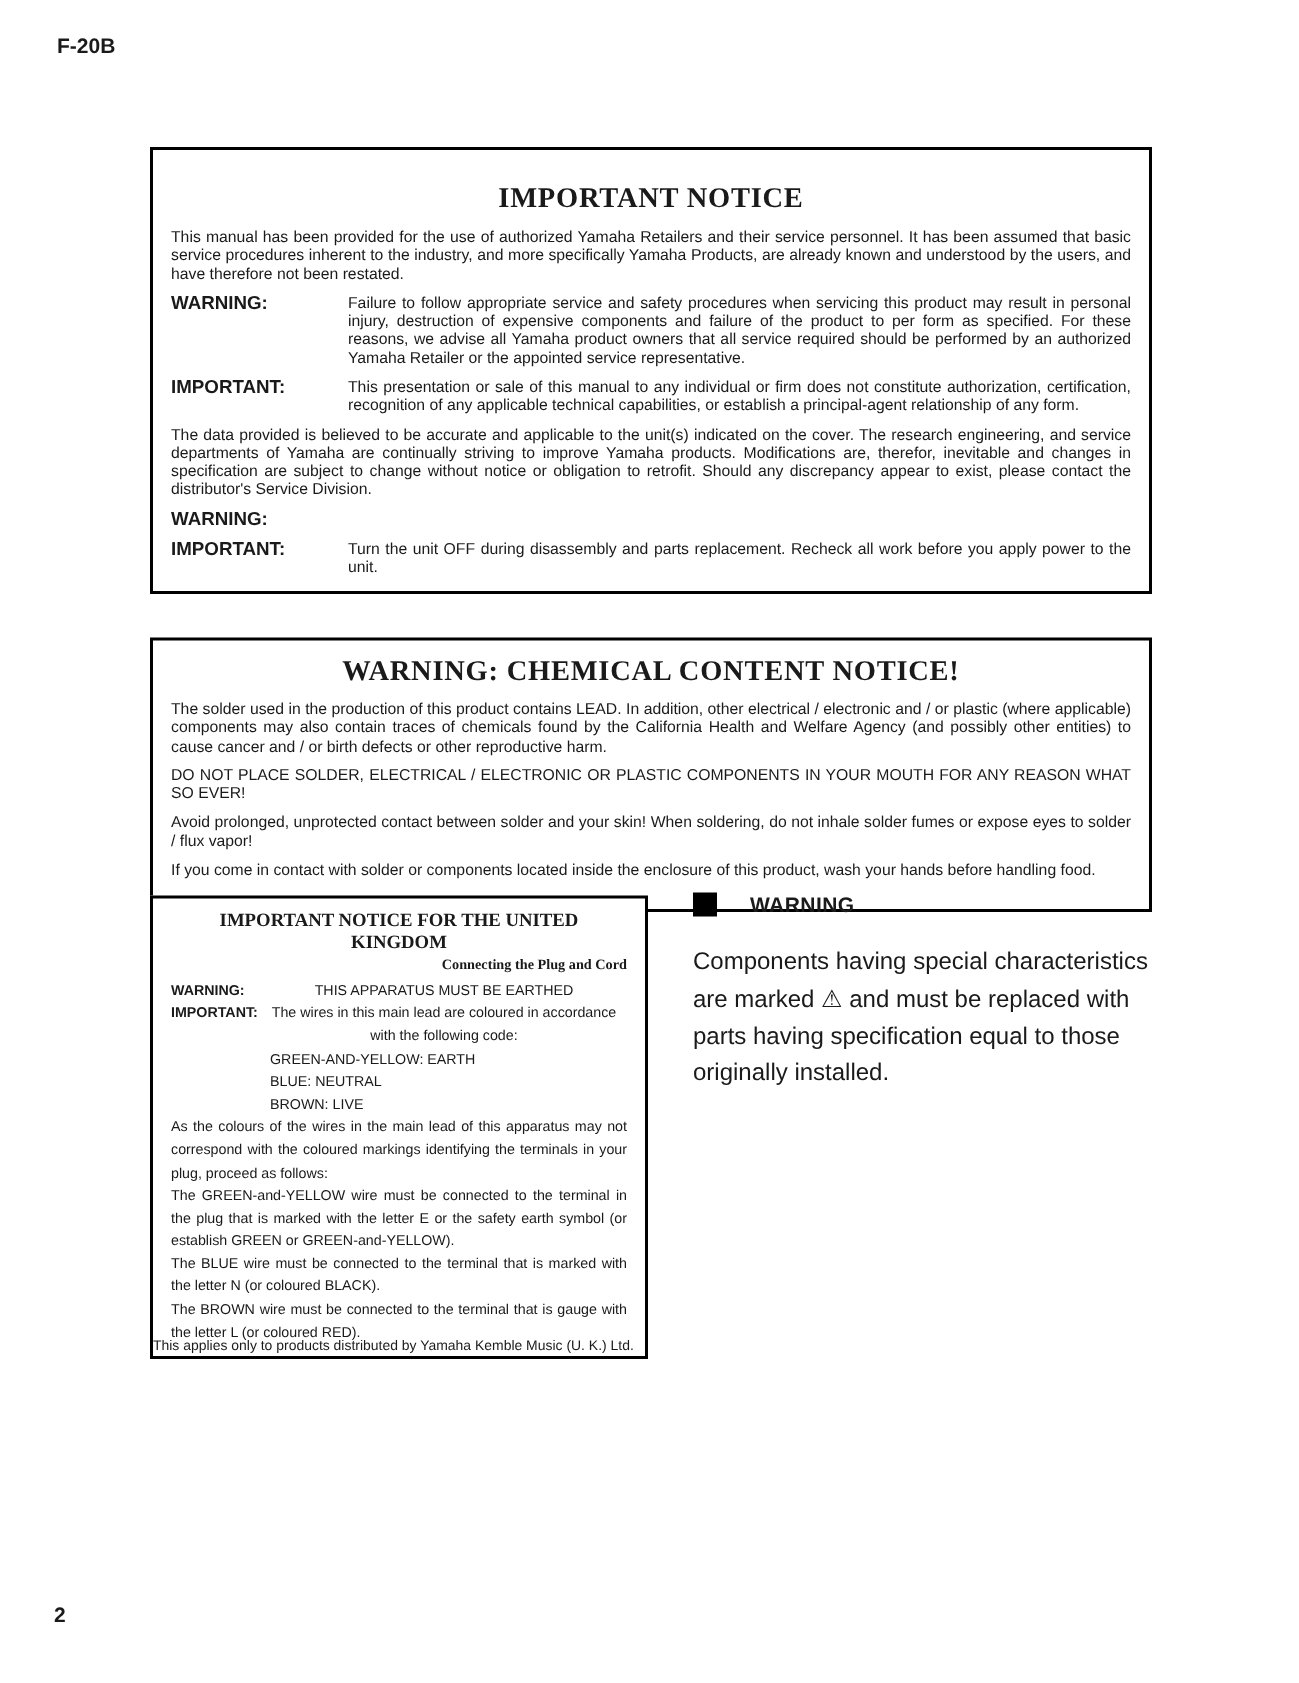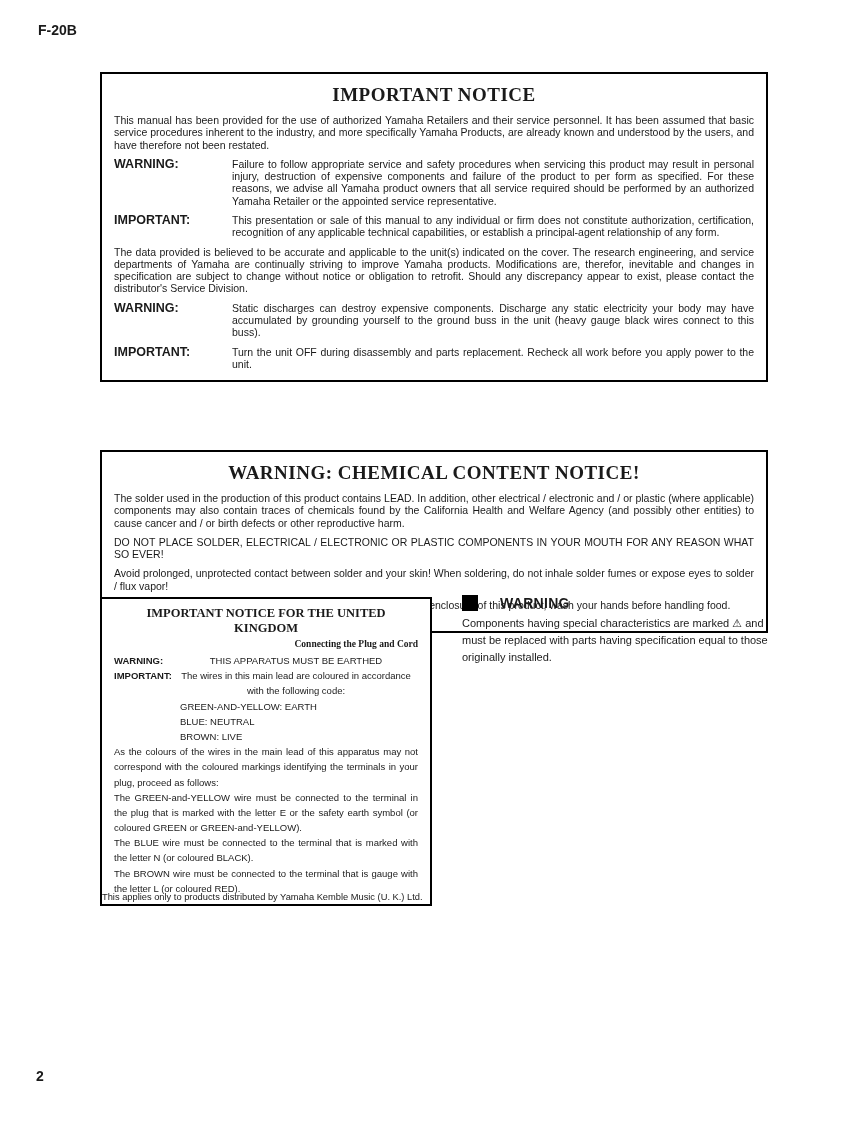--- a/index.html
+++ b/index.html
@@ -27,22 +27,22 @@
     left: 36px;
     top: 1068px;
     font-size: 14px;
     font-weight: bold;
   }
   .box {
     position: absolute;
     border: 2px solid #000;
     background: #fff;
   }
-  #notice-box { left: 100px; top: 72px; width: 668px; padding: 8px 12px 10px; }
-  #chemical-box { left: 100px; top: 425px; width: 668px; padding: 8px 12px 20px; margin-top: 25px; }
+  #notice-box { left: 100px; top: 98px; width: 668px; padding: 20px 12px 10px; }
+  #chemical-box { left: 100px; top: 425px; width: 668px; padding: 8px 12px 20px; }
   #uk-box { left: 100px; top: 597px; width: 332px; padding: 5px 12px 8px; font-size: 9.5px; }
 
   .box-title {
     font-family: "Liberation Serif", "DejaVu Serif", serif;
     font-weight: bold;
     font-size: 19px;
     text-align: center;
     letter-spacing: 0.5px;
     margin: 2px 0 8px;
   }
@@ -81,21 +81,21 @@
     position: absolute;
     left: 102px;
     top: 892px;
     font-size: 9.3px;
   }
 
   #warn-right { position: absolute; left: 462px; top: 595px; width: 312px; }
   .warn-head { display: flex; align-items: flex-start; gap: 22px; }
   .warn-square { width: 16px; height: 16px; background: #000; flex: 0 0 16px; }
   .warn-title { font-weight: bold; font-size: 14px; letter-spacing: 0.3px; }
-  .warn-text { margin-top: 4px; font-size: 11px; line-height: 1.55; }
+  .warn-text { margin-top: 19px; font-size: 16px; line-height: 1.55; }
 </style>
 </head>
 <body>
 
 <div class="page">
 
   <div class="model">F-20B</div>
 
   <div class="box" id="notice-box">
     <div class="box-title">IMPORTANT NOTICE</div>
@@ -108,21 +108,20 @@
 
     <div class="lrow">
       <span class="lbl">IMPORTANT:</span>
       <div class="txt">This presentation or sale of this manual to any individual or firm does not constitute authorization, certification, recognition of any applicable technical capabilities, or establish a principal-agent relationship of any form.</div>
     </div>
 
     <p class="body-text">The data provided is believed to be accurate and applicable to the unit(s) indicated on the cover. The research engineering, and service departments of Yamaha are continually striving to improve Yamaha products. Modifications are, therefor, inevitable and changes in specification are subject to change without notice or obligation to retrofit. Should any discrepancy appear to exist, please contact the distributor's Service Division.</p>
 
     <div class="lrow">
       <span class="lbl">WARNING:</span>
-      <div class="txt">Static discharges can destroy expensive components. Discharge any static electricity your body may have accumulated by grounding yourself to the ground buss in the unit (heavy gauge black wires connect to this buss).</div>
     </div>
 
     <div class="lrow">
       <span class="lbl">IMPORTANT:</span>
       <div class="txt">Turn the unit OFF during disassembly and parts replacement. Recheck all work before you apply power to the unit.</div>
     </div>
   </div>
 
   <div class="box" id="chemical-box">
     <div class="box-title">WARNING: CHEMICAL CONTENT NOTICE!</div>
@@ -144,21 +143,21 @@
     <div class="uk-row">
       <span class="lbl">IMPORTANT:</span>
       <div class="txt">The wires in this main lead are coloured in accordance with the following code:</div>
     </div>
 
     <div class="uk-code">GREEN-AND-YELLOW: EARTH</div>
     <div class="uk-code">BLUE: NEUTRAL</div>
     <div class="uk-code">BROWN: LIVE</div>
 
     <p class="uk-para">As the colours of the wires in the main lead of this apparatus may not correspond with the coloured markings identifying the terminals in your plug, proceed as follows:</p>
-    <p class="uk-para">The GREEN-and-YELLOW wire must be connected to the terminal in the plug that is marked with the letter E or the safety earth symbol (or coloured GREEN or GREEN-and-YELLOW).</p>
+    <p class="uk-para">The GREEN-and-YELLOW wire must be connected to the terminal in the plug that is marked with the letter E or the safety earth symbol (or establish GREEN or GREEN-and-YELLOW).</p>
     <p class="uk-para">The BLUE wire must be connected to the terminal that is marked with the letter N (or coloured BLACK).</p>
     <p class="uk-para">The BROWN wire must be connected to the terminal that is gauge with the letter L (or coloured RED).</p>
   </div>
 
   <div class="uk-footnote">This applies only to products distributed by Yamaha Kemble Music (U. K.) Ltd.</div>
 
   <div id="warn-right">
     <div class="warn-head">
       <span class="warn-square"></span>
       <span class="warn-title">WARNING</span>

